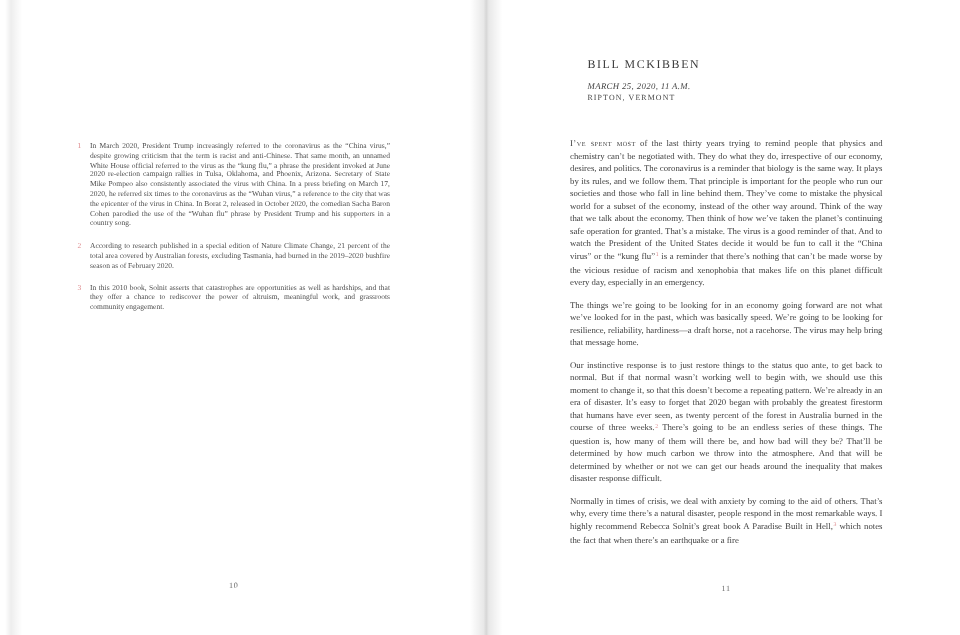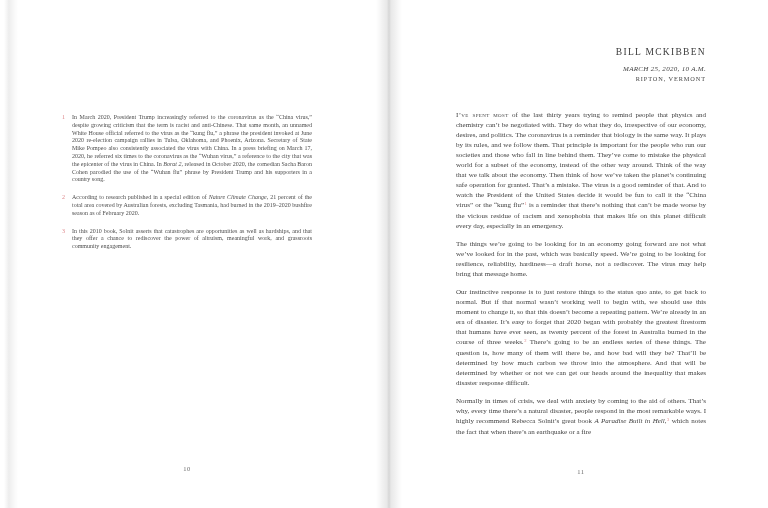--- a/index.html
+++ b/index.html
@@ -46,21 +46,21 @@
     font-size: 6.5px; line-height: 8px;
     letter-spacing: 0.6px;
     color: var(--folio);
     text-align: center;
   }
   .folio-left  { left: 62px;  width: 250px; top: 465px; }
   .folio-right { left: 456px; width: 250px; top: 468px; }
 
   
   .text-col { position: absolute; left: 456px; top: 0; width: 250px; }
-  .chapter-header { position: absolute; top: 47px; left: 0; width: 100%; text-align: right; }
+  .chapter-header { position: absolute; top: 47px; left: 14px; width: 100%; text-align: left; }
   .author {
     font-size: 9.5px; line-height: 11px;
     letter-spacing: 1.3px;
     color: #3a3a3a;
   }
   .dateline {
     margin-top: 7px;
     font-size: 7px; line-height: 9px;
     font-style: italic;
     letter-spacing: 0.3px;
@@ -72,21 +72,21 @@
     letter-spacing: 0.9px;
     color: #454545;
   }
   .body-text { position: absolute; top: 110px; left: 0; width: 100%; }
   .body-text p {
     margin: 0 0 8px 0;
     font-size: 7px; line-height: 10px;
     text-align: justify;
     color: var(--ink);
   }
-  .s-i  { font-style: italic; }
+  .s-i  { }
   .s-sc { font-variant: small-caps; letter-spacing: 0.35px; font-family: Liberation Serif, serif; }
   .s-sup {
     color: var(--accent);
     font-size: 0.65em;
     position: relative; top: -0.45em;
     margin-left: 0.5px;
   }
 </style>
 </head>
 <body>
@@ -112,26 +112,26 @@
       </div>
     <div class="folio folio-left">10</div>
   </div>
 
   <div class="gutter"></div>
 
   <div>
     <div class="text-col">
       <div class="chapter-header">
         <div class="author">BILL MCKIBBEN</div>
-        <div class="dateline">MARCH 25, 2020, 10 A.M.</div>
+        <div class="dateline">MARCH 25, 2020, 11 A.M.</div>
         <div class="location">RIPTON, VERMONT</div>
       </div>
       <div class="body-text">
           <p><span class="s-sc">I’ve spent most</span><span> of the last thirty years trying to remind people that physics and chemistry can’t be negotiated with. They do what they do, irrespective of our economy, desires, and politics. The coronavirus is a reminder that biology is the same way. It plays by its rules, and we follow them. That principle is important for the people who run our societies and those who fall in line behind them. They’ve come to mistake the physical world for a subset of the economy, instead of the other way around. Think of the way that we talk about the economy. Then think of how we’ve taken the planet’s continuing safe operation for granted. That’s a mistake. The virus is a good reminder of that. And to watch the President of the United States decide it would be fun to call it the “China virus” or the “kung flu”</span><span class="s-sup">1</span><span> is a reminder that there’s nothing that can’t be made worse by the vicious residue of racism and xenophobia that makes life on this planet difficult every day, especially in an emergency.</span></p>
-          <p><span>The things we’re going to be looking for in an economy going forward are not what we’ve looked for in the past, which was basically speed. We’re going to be looking for resilience, reliability, hardiness—a draft horse, not a rediscover. The virus may help bring that message home.</span></p>
+          <p><span>The things we’re going to be looking for in an economy going forward are not what we’ve looked for in the past, which was basically speed. We’re going to be looking for resilience, reliability, hardiness—a draft horse, not a racehorse. The virus may help bring that message home.</span></p>
           <p><span>Our instinctive response is to just restore things to the status quo ante, to get back to normal. But if that normal wasn’t working well to begin with, we should use this moment to change it, so that this doesn’t become a repeating pattern. We’re already in an era of disaster. It’s easy to forget that 2020 began with probably the greatest firestorm that humans have ever seen, as twenty percent of the forest in Australia burned in the course of three weeks.</span><span class="s-sup">2</span><span> There’s going to be an endless series of these things. The question is, how many of them will there be, and how bad will they be? That’ll be determined by how much carbon we throw into the atmosphere. And that will be determined by whether or not we can get our heads around the inequality that makes disaster response difficult.</span></p>
           <p><span>Normally in times of crisis, we deal with anxiety by coming to the aid of others. That’s why, every time there’s a natural disaster, people respond in the most remarkable ways. I highly recommend Rebecca Solnit’s great book </span><span class="s-i">A Paradise Built in Hell,</span><span class="s-sup">3</span><span> which notes the fact that when there’s an earthquake or a fire</span></p>
         </div>
     </div>
     <div class="folio folio-right">11</div>
   </div>
 
 </div>
 
 </body></html>

